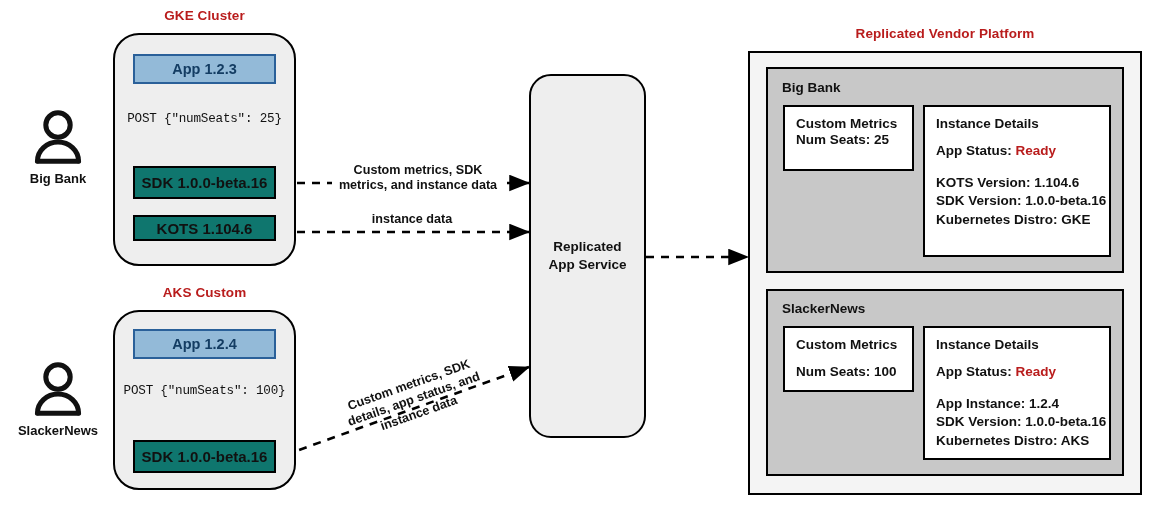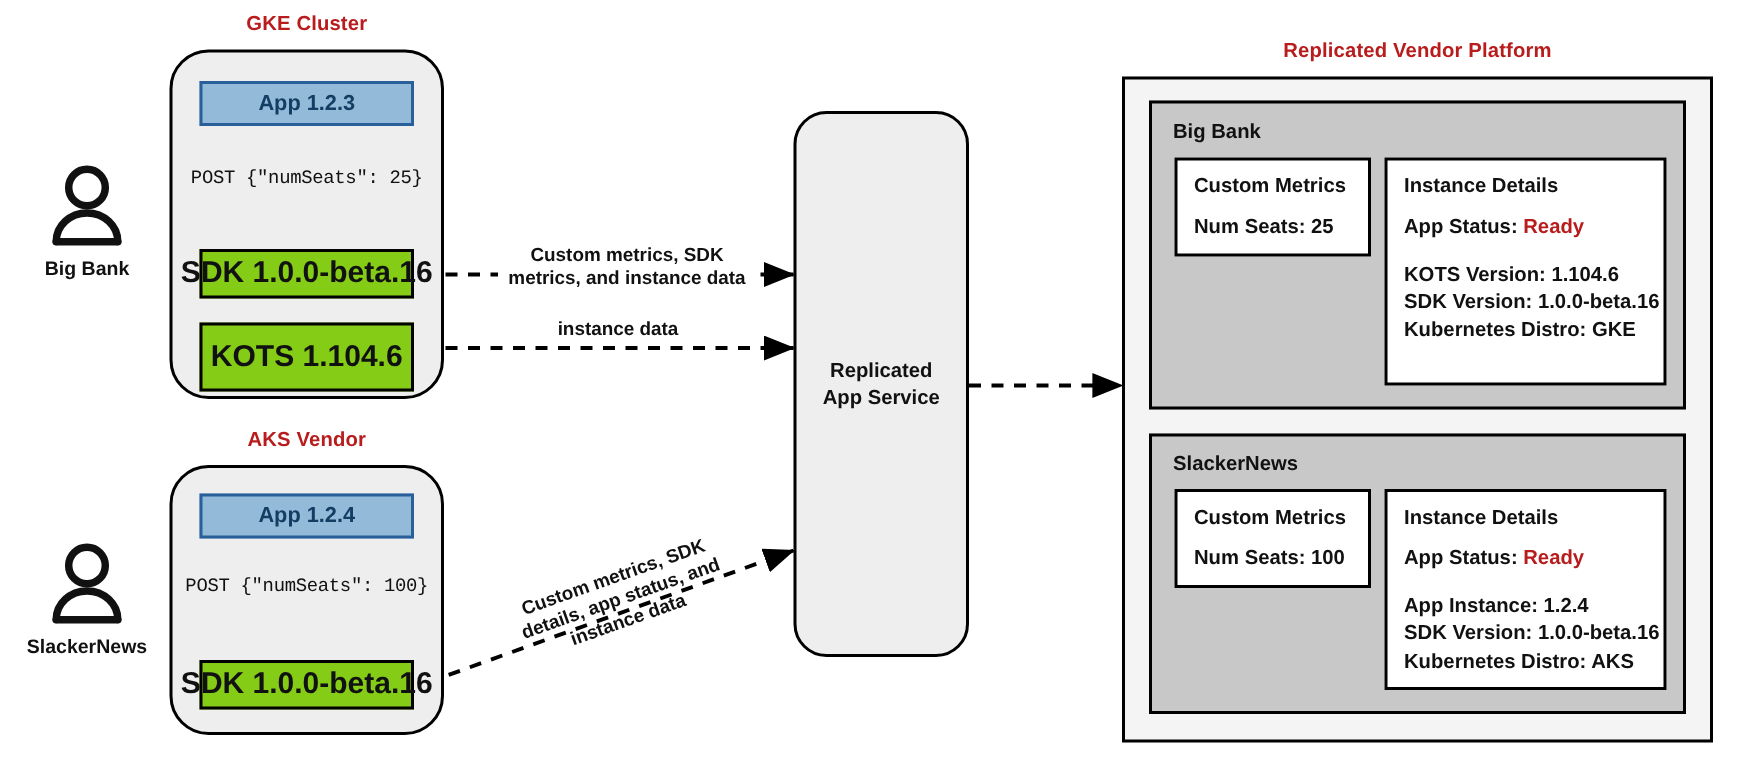--- a/index.html
+++ b/index.html
@@ -32,27 +32,27 @@
   
   .cluster {
     background: #eeeeee;
     border: 2.4px solid #000000;
     border-radius: 26px;
     box-sizing: border-box;
   }
 
   
   .node {
-    background: #84cc16;
+    background: #0f766e;
     border: 2.4px solid #000000;
     box-sizing: border-box;
     display: flex;
     align-items: center;
     justify-content: center;
-    font-size: 20px;
+    font-size: 15px;
     font-weight: bold;
     color: #111111;
     white-space: nowrap;
   }
 
   
   .app-box {
     background: #93bad8;
     border: 2.2px solid #2a6099;
     box-sizing: border-box;
@@ -200,41 +200,41 @@
   <div class="abs diagram-title" style="left:113px; top:8px; width:183px;">GKE Cluster</div>
 
   <div class="abs cluster" style="left:113px; top:33px; width:183px; height:233px;"></div>
 
   <div class="abs app-box" style="left:133px; top:54px; width:143px; height:30px;">App 1.2.3</div>
 
   <div class="abs post-label" style="left:118px; top:112px; width:173px;">POST {"numSeats": 25}</div>
 
   <div class="abs node" style="left:133px; top:166px; width:143px; height:33px;">SDK 1.0.0-beta.16</div>
 
-  <div class="abs node" style="left:133px; top:215px; width:143px; height:46px;">KOTS 1.104.6</div>
+  <div class="abs node" style="left:133px; top:215px; width:143px; height:26px;">KOTS 1.104.6</div>
 
   <div class="abs" style="left:32px; top:110px;">
     <svg class="inline-ico" width="52" height="54" viewBox="0 0 52 54">
       <circle cx="26" cy="15" r="12.2" fill="none" stroke="#111" stroke-width="5"></circle>
       <path d="M5.5 51 A20.5 19 0 0 1 46.5 51" fill="none" stroke="#111" stroke-width="5" stroke-linecap="round"></path>
       <line x1="5.5" y1="51.2" x2="46.5" y2="51.2" stroke="#111" stroke-width="5" stroke-linecap="round"></line>
     </svg>
   </div>
   <div class="abs person-label" style="left:4px; top:171px; width:108px;">Big Bank</div>
 
   <div class="abs edge-label" style="left:332px; top:163px; width:172px;">
     <div>Custom metrics, SDK</div>
     <div>metrics, and instance data</div>
   </div>
 
   <div class="abs edge-label" style="left:316px; top:212px; width:192px;">
     <div>instance data</div>
   </div>
 
-  <div class="abs diagram-title" style="left:113px; top:285px; width:183px;">AKS Vendor</div>
+  <div class="abs diagram-title" style="left:113px; top:285px; width:183px;">AKS Custom</div>
 
   <div class="abs cluster" style="left:113px; top:310px; width:183px; height:180px;"></div>
 
   <div class="abs app-box" style="left:133px; top:329px; width:143px; height:30px;">App 1.2.4</div>
 
   <div class="abs post-label" style="left:112px; top:384px; width:185px;">POST {"numSeats": 100}</div>
 
   <div class="abs node" style="left:133px; top:440px; width:143px; height:33px;">SDK 1.0.0-beta.16</div>
 
   <div class="abs" style="left:32px; top:362px;">
@@ -263,21 +263,21 @@
 
   <div class="abs platform-outer" style="left:748px; top:51px; width:394px; height:444px;"></div>
 
   <div class="abs tenant-card" style="left:766px; top:67px; width:358px; height:206px;"></div>
 
   <div class="abs tenant-title" style="left:782px; top:80px;">Big Bank</div>
 
   <div class="abs panel" style="left:783px; top:105px; width:131px; height:66px;">
     <div style="padding:9px 0 0 11px;">
       <div class="panel-heading">Custom Metrics</div>
-      <div class="panel-line" style="margin-top:11px;">Num Seats: 25</div>
+      <div class="panel-line" style="">Num Seats: 25</div>
     </div>
   </div>
 
   <div class="abs panel" style="left:923px; top:105px; width:188px; height:152px;">
     <div style="padding:9px 0 0 11px;">
       <div class="panel-heading">Instance Details</div>
       <div class="panel-line" style="margin-top:11px;">
         <span>App Status: </span>
         <span class="status-ok">Ready</span>
       </div>

